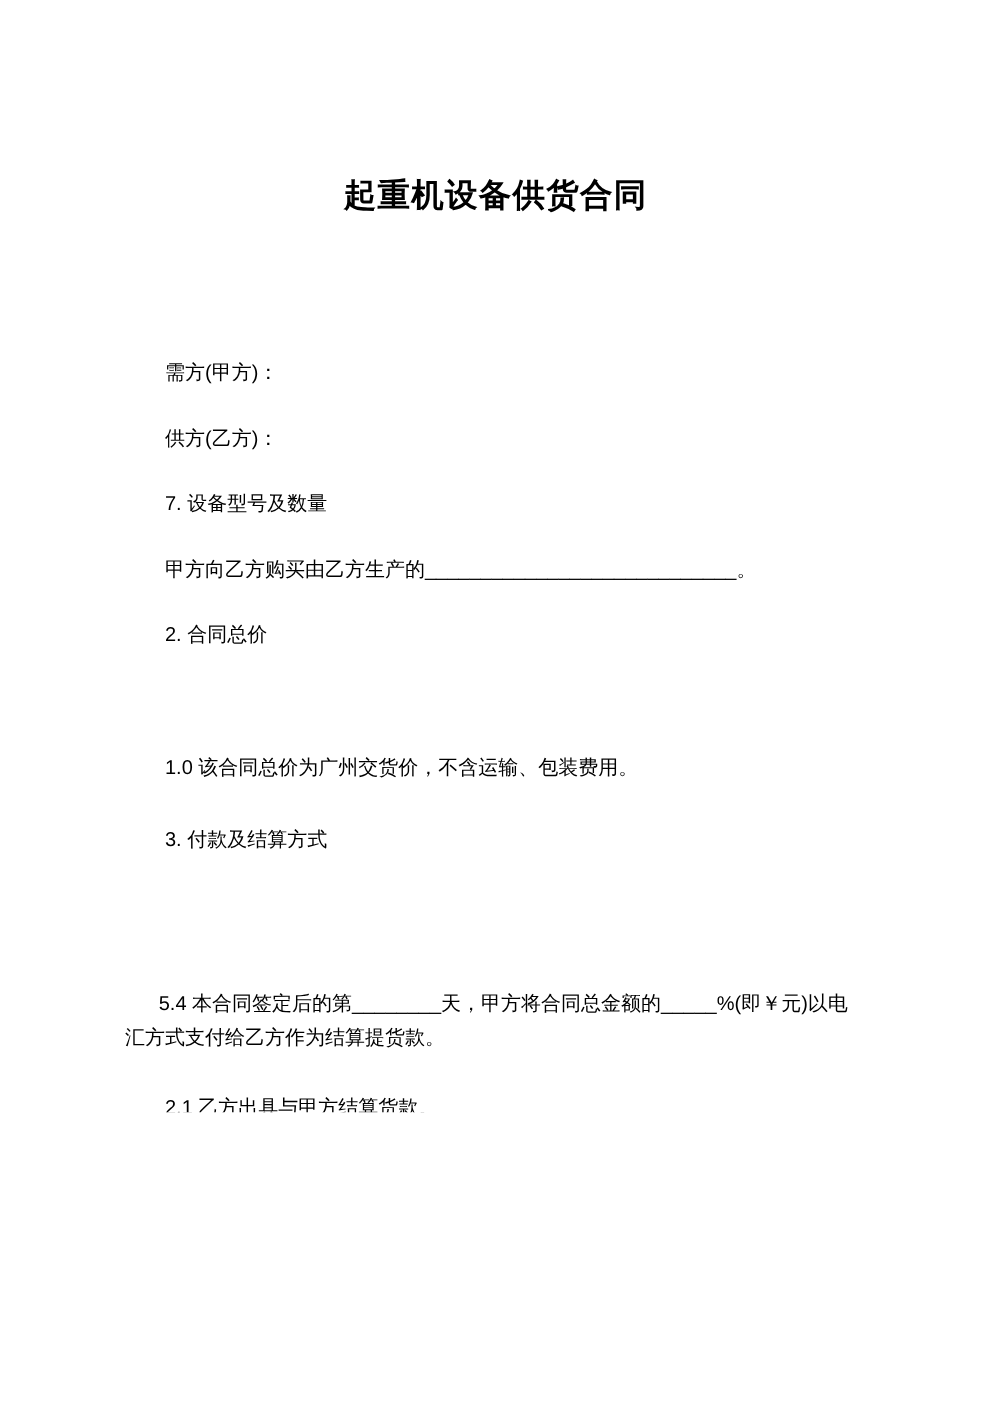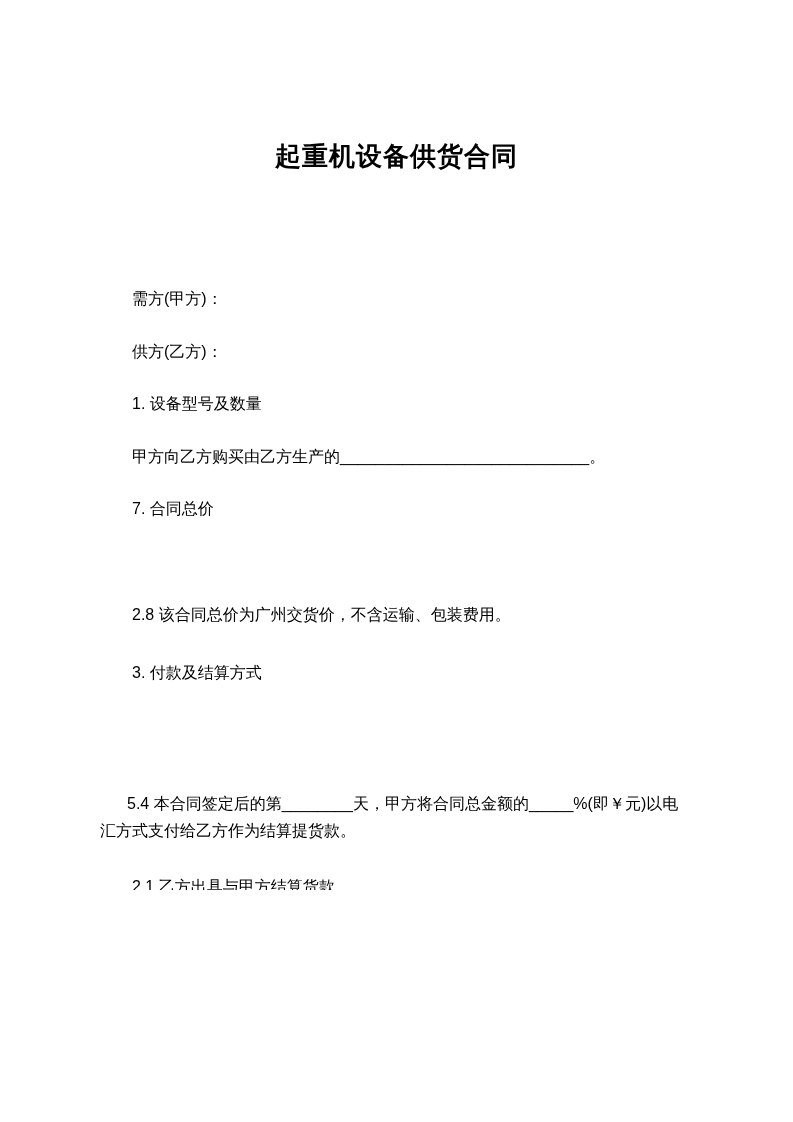--- a/index.html
+++ b/index.html
@@ -56,28 +56,28 @@
 <body>
 
 <div class="page">
 
   <h1 class="doc-title">起重机设备供货合同</h1>
 
   <p class="para indent" style="top:285px">需方(甲方)：</p>
 
   <p class="para indent" style="top:338px">供方(乙方)：</p>
 
-  <p class="para indent" style="top:390px">1. 设备型号及数量</p>
+  <p class="para indent" style="top:390px">7. 设备型号及数量</p>
 
   <p class="para indent" style="top:443px">甲方向乙方购买由乙方生产的____________________________。</p>
 
-  <p class="para indent" style="top:495px">7. 合同总价</p>
+  <p class="para indent" style="top:495px">2. 合同总价</p>
 
 
-  <p class="para indent" style="top:601px">2.8 该合同总价为广州交货价，不含运输、包装费用。</p>
+  <p class="para indent" style="top:601px">1.0 该合同总价为广州交货价，不含运输、包装费用。</p>
 
   <p class="para indent" style="top:659px">3. 付款及结算方式</p>
 
 
   <p class="para indent-sm" style="top:790px">5.4 本合同签定后的第________天，甲方将合同总金额的_____%(即￥元)以电汇方式支付给乙方作为结算提货款。</p>
 
   <p class="para indent" style="top:873px">2.1 乙方出具与甲方结算货款。</p>
 
   <p class="para indent" style="top:926px">4. 设备交货期</p>
 

